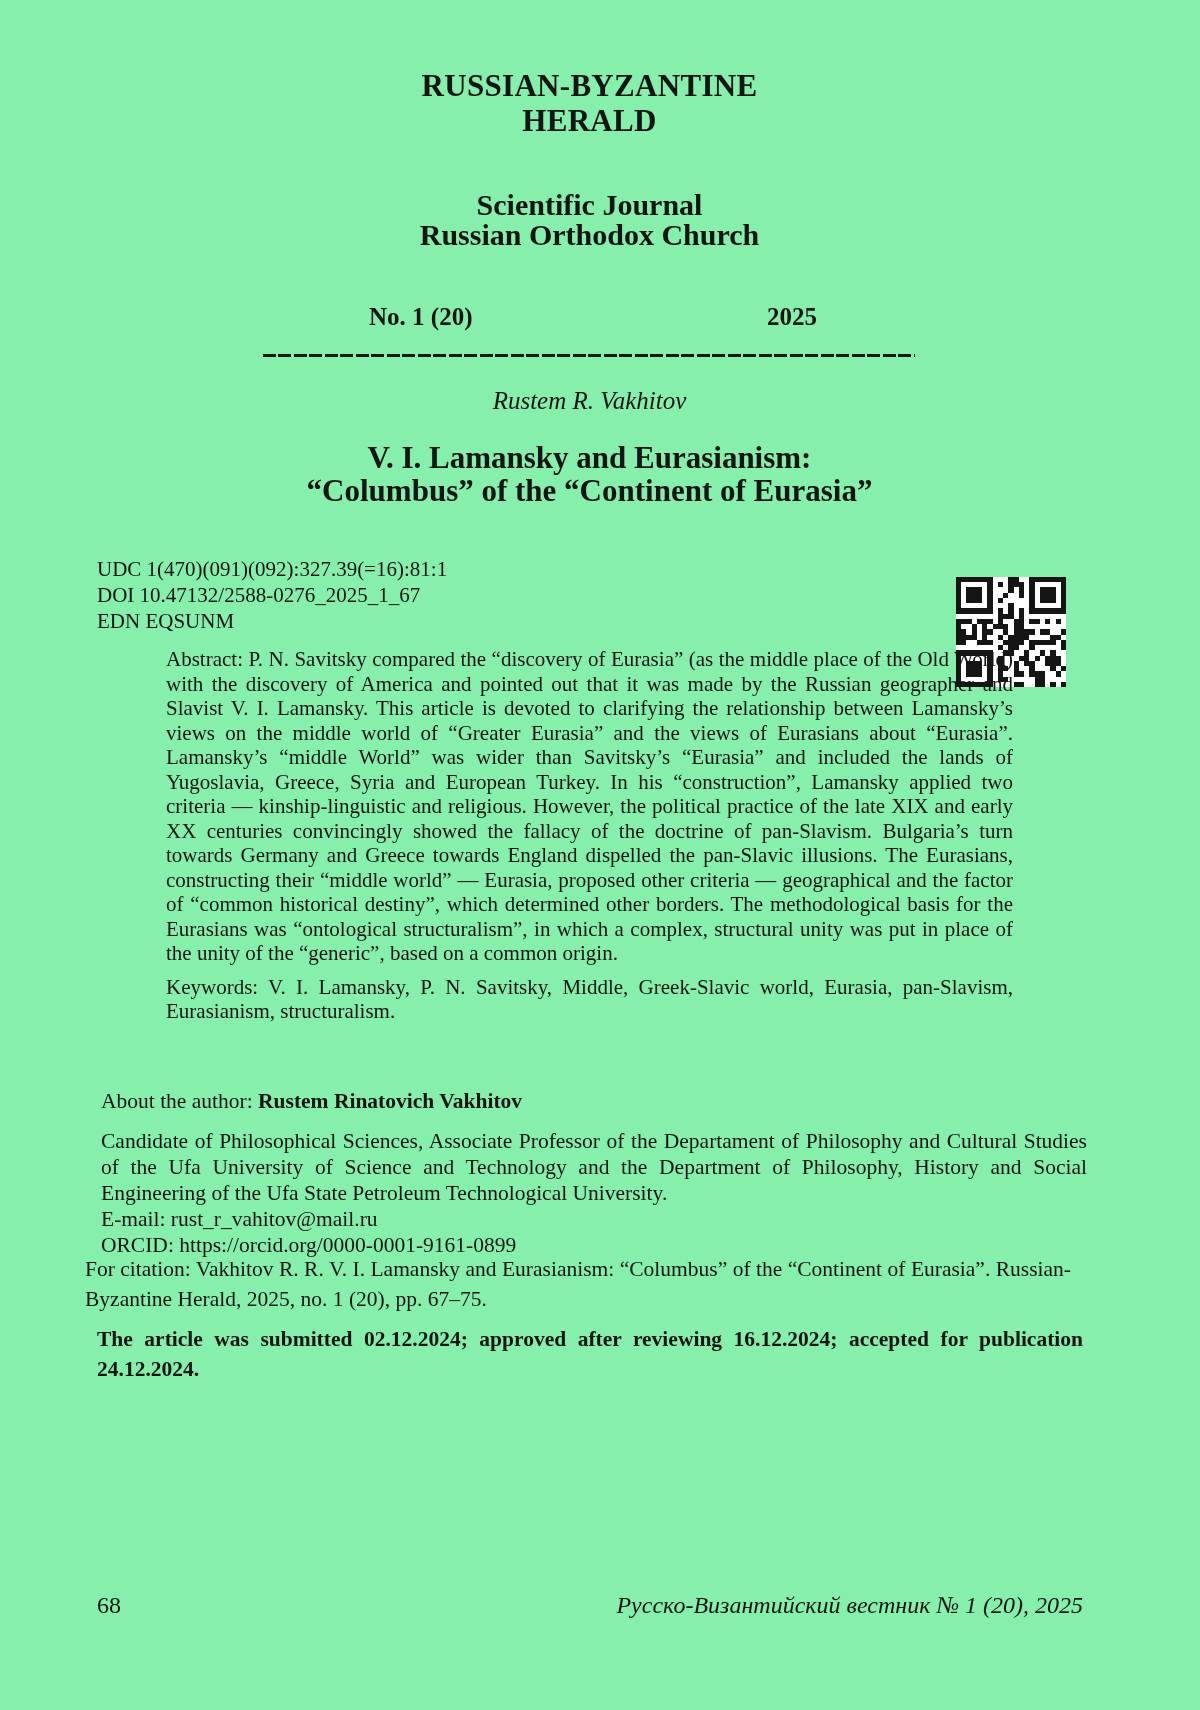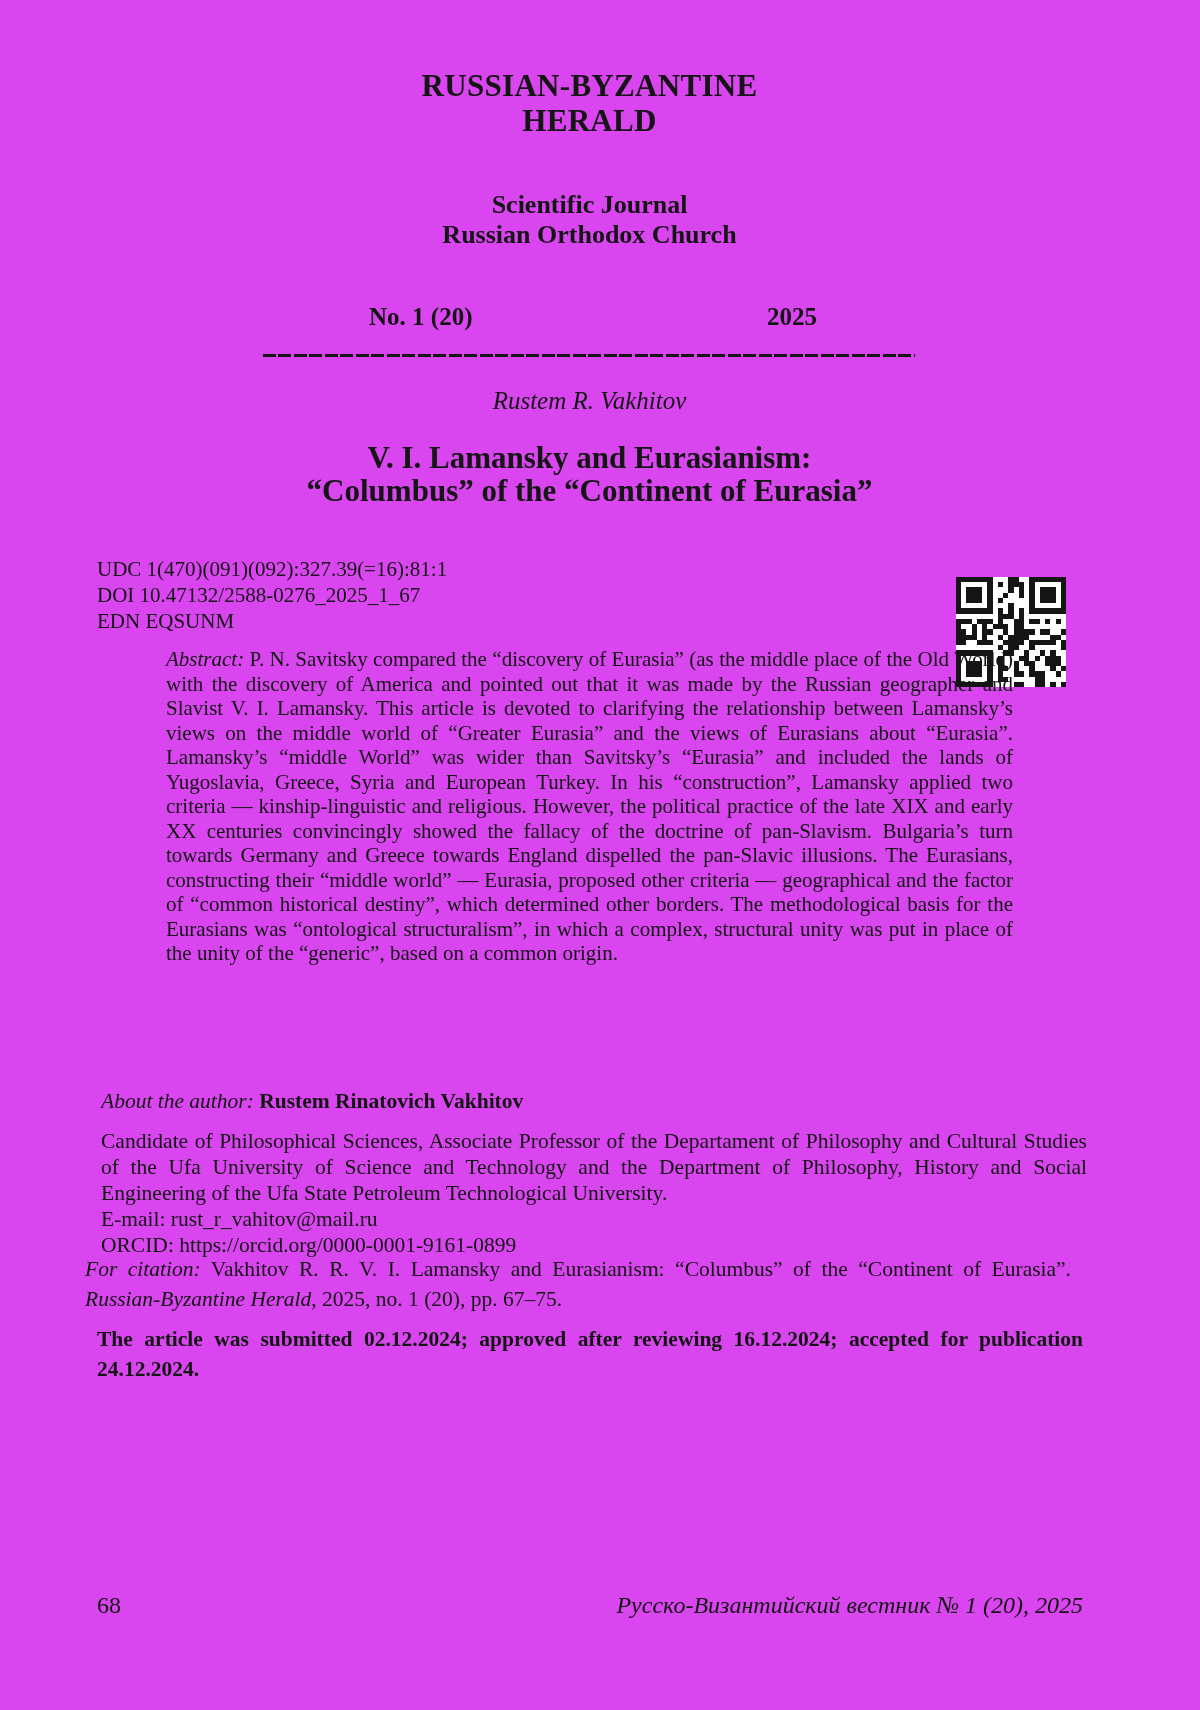--- a/index.html
+++ b/index.html
@@ -1,26 +1,26 @@
 <!DOCTYPE html>
 <html><head>
 <meta charset="utf-8">
 <style>
   html, body { margin: 0; padding: 0; background: #ffffff; }
   body {
     width: 1200px; height: 1710px; overflow: hidden;
     font-family: "Liberation Serif", "DejaVu Serif", serif;
     color: #151515;
   }
-  .page { position: relative; width: 1200px; height: 1710px; background: #d946ef; }
+  .page { position: relative; width: 1200px; height: 1710px; background: #86efac; }
 
   .center-col { position: absolute; left: 97px; width: 985px; text-align: center; }
 
   .journal-title { top: 68px; font-size: 31px; font-weight: bold; line-height: 35px; letter-spacing: 0.3px; }
-  .subtitle     { top: 190px; font-size: 26px; font-weight: bold; line-height: 30px; }
+  .subtitle     { top: 190px; font-size: 30px; font-weight: bold; line-height: 30px; }
 
   .issue-row {
     position: absolute; top: 303px; left: 263px; width: 650px;
     box-sizing: border-box; padding: 0 96px 0 106px;
     display: flex; justify-content: space-between;
     font-size: 25px; font-weight: bold;
   }
 
   .divider {
     position: absolute; top: 354px; left: 263px; width: 652px; height: 3px;
@@ -34,21 +34,21 @@
   .meta { position: absolute; left: 97px; top: 556px; font-size: 21px; line-height: 26px; }
 
   .qr { position: absolute; left: 956px; top: 577px; width: 110px; height: 110px; }
   .qr svg { width: 110px; height: 110px; display: block; }
 
   .abstract-block {
     position: absolute; left: 166px; top: 647px; width: 847px;
     font-size: 21px; line-height: 24.5px; text-align: justify;
   }
   .abstract-block .keywords { margin-top: 9px; }
-  .ital { font-style: italic; }
+  .ital { }
   .bold { font-weight: bold; }
 
   .about {
     position: absolute; left: 101px; top: 1088px; width: 986px;
     font-size: 21.5px; line-height: 26px;
   }
   .about .bio { text-align: justify; margin-top: 14px; }
 
   .citation {
     position: absolute; left: 85px; top: 1254px; width: 986px;
@@ -330,20 +330,21 @@
         <rect x="12" y="20" width="1" height="1" fill="#151515"></rect>
         <rect x="15" y="20" width="1" height="1" fill="#151515"></rect>
         <rect x="16" y="20" width="1" height="1" fill="#151515"></rect>
         <rect x="18" y="20" width="1" height="1" fill="#151515"></rect>
         <rect x="20" y="20" width="1" height="1" fill="#151515"></rect>
       </svg>
   </div>
 
   <div class="abstract-block">
     <div><span class="ital">Abstract:</span><span> P. N. Savitsky compared the “discovery of Eurasia” (as the middle place of the Old World) with the discovery of America and pointed out that it was made by the Russian geographer and Slavist V. I. Lamansky. This article is devoted to clarifying the relationship between Lamansky’s views on the middle world of “Greater Eurasia” and the views of Eurasians about “Eurasia”. Lamansky’s “middle World” was wider than Savitsky’s “Eurasia” and included the lands of Yugoslavia, Greece, Syria and European Turkey. In his “construction”, Lamansky applied two criteria — kinship-linguistic and religious. However, the political practice of the late XIX and early XX centuries convincingly showed the fallacy of the doctrine of pan-Slavism. Bulgaria’s turn towards Germany and Greece towards England dispelled the pan-Slavic illusions. The Eurasians, constructing their “middle world” — Eurasia, proposed other criteria — geographical and the factor of “common historical destiny”, which determined other borders. The methodological basis for the Eurasians was “ontological structuralism”, in which a complex, structural unity was put in place of the unity of the “generic”, based on a common origin.</span></div>
+    <div class="keywords"><span class="ital">Keywords:</span><span> V. I. Lamansky, P. N. Savitsky, Middle, Greek-Slavic world, Eurasia, pan-Slavism, Eurasianism, structuralism.</span></div>
   </div>
 
   <div class="about">
     <div><span class="ital">About the author:</span><span class="bold"> Rustem Rinatovich Vakhitov</span></div>
     <div class="bio">Candidate of Philosophical Sciences, Associate Professor of the Departament of Philosophy and Cultural Studies of the Ufa University of Science and Technology and the Department of Philosophy, History and Social Engineering of the Ufa State Petroleum Technological University.</div>
     <div>E-mail: rust_r_vahitov@mail.ru</div>
     <div>ORCID: https://orcid.org/0000-0001-9161-0899</div>
   </div>
 
   <div class="citation"><span class="ital">For citation:</span><span> Vakhitov R. R. V. I. Lamansky and Eurasianism: “Columbus” of the “Continent of Eurasia”. </span><span class="ital">Russian-Byzantine Herald</span><span>, 2025, no. 1 (20), pp. 67–75.</span></div>

